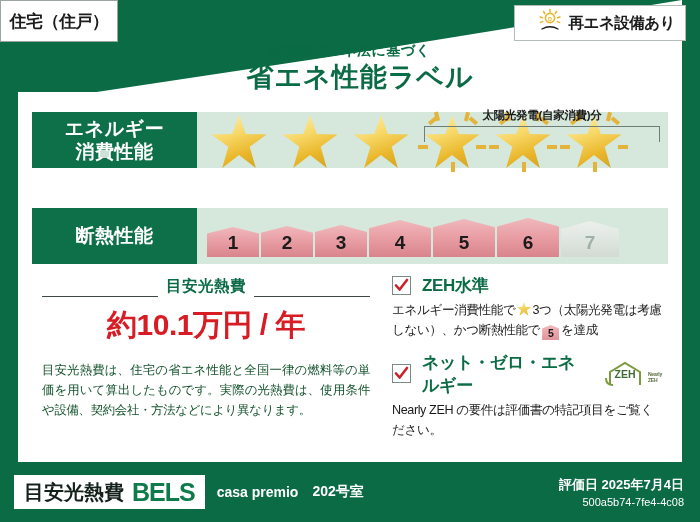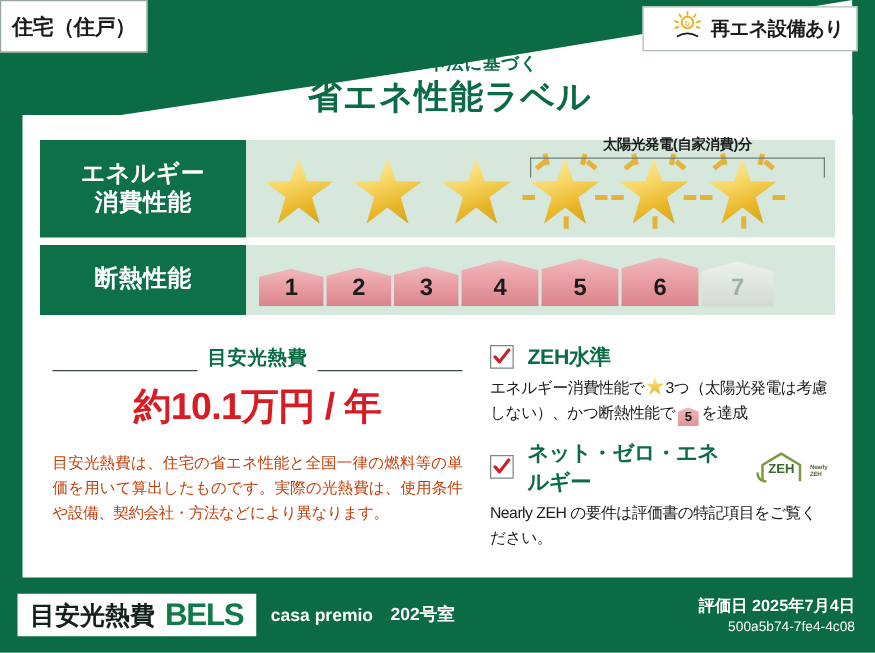--- a/index.html
+++ b/index.html
@@ -90,21 +90,21 @@
     display: flex; flex-direction: column;
     align-items: center; justify-content: center;
     line-height: 1.22; font-size: 19px; letter-spacing: 0.5px;
   }
   .row-body {
     flex: 1; background: #d6e7db;
     position: relative;
   }
 
   
-  .row-energy { top: 20px; height: 78px; }
+  .row-energy { top: 20px; height: 56px; }
   .stars {
     position: absolute; inset: 0;
     display: flex; align-items: center;
     padding-left: 8px; gap: 3px;
   }
   .star-wrap { position: relative; width: 68px; height: 66px; }
   .star {
     position: absolute; left: 6px; top: 8px;
     width: 56px; height: 54px;
     background: linear-gradient(160deg,#fdf0b4 0%,#f7d766 38%,#e9b528 70%,#caa126 100%);
@@ -131,21 +131,21 @@
   }
   .solar-caption {
     position: absolute; z-index: 7;
     left: 424px; top: 108px; width: 236px;
     text-align: center;
     font-size: 11.5px; font-weight: bold; color: #1b1b1b;
     letter-spacing: -0.3px;
   }
 
   
-  .row-insul { top: 104px; height: 56px; }
+  .row-insul { top: 116px; height: 56px; }
   .houses {
     position: absolute; inset: 0;
     display: flex; align-items: flex-end;
     padding: 0 0 7px 10px; gap: 2px;
   }
   .house {
     position: relative;
     display: flex; align-items: flex-end; justify-content: center;
     font-weight: bold; font-size: 19px; color: #1b1b1b;
     padding-bottom: 3px;
@@ -174,21 +174,21 @@
     font-size: 15.5px; font-weight: bold; color: #0a6b45;
     letter-spacing: 0.5px; white-space: nowrap;
   }
   .cost-value {
     text-align: center; margin-top: 8px;
     font-size: 30px; font-weight: bold; color: #d81c24;
     letter-spacing: -0.5px;
   }
   .cost-note {
     margin-top: 14px;
-    font-size: 12.4px; color: #c2410c; line-height: 1.62;
+    font-size: 12.4px; color: #14532d; line-height: 1.62;
     letter-spacing: -0.3px; text-align: justify;
   }
 
   
   .check-block { margin-bottom: 10px; }
   .check-head { display: flex; align-items: center; gap: 11px; }
   .checkbox {
     width: 19px; height: 19px; flex: 0 0 19px;
     border: 1.5px solid #7d8a84; background: #fff;
     position: relative;

